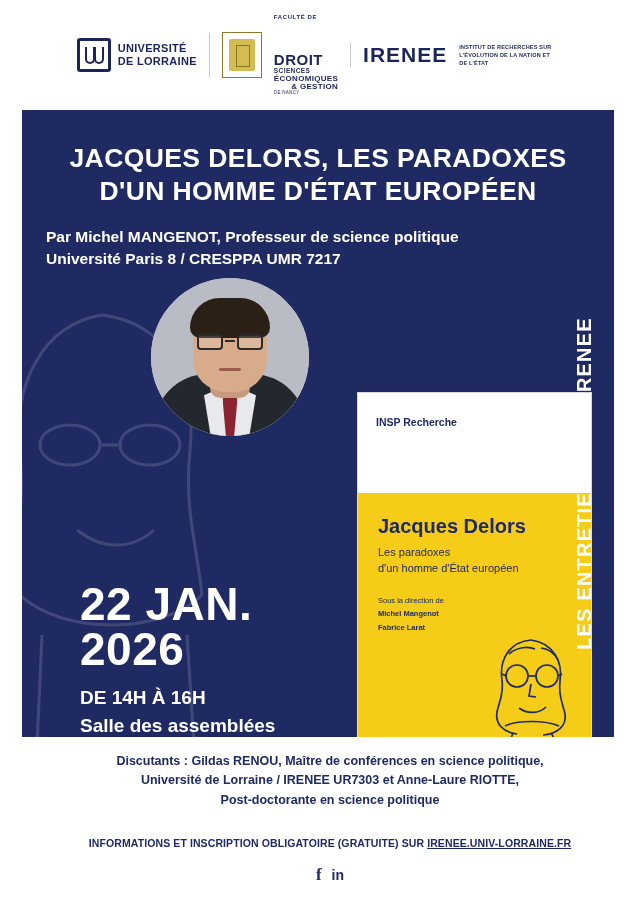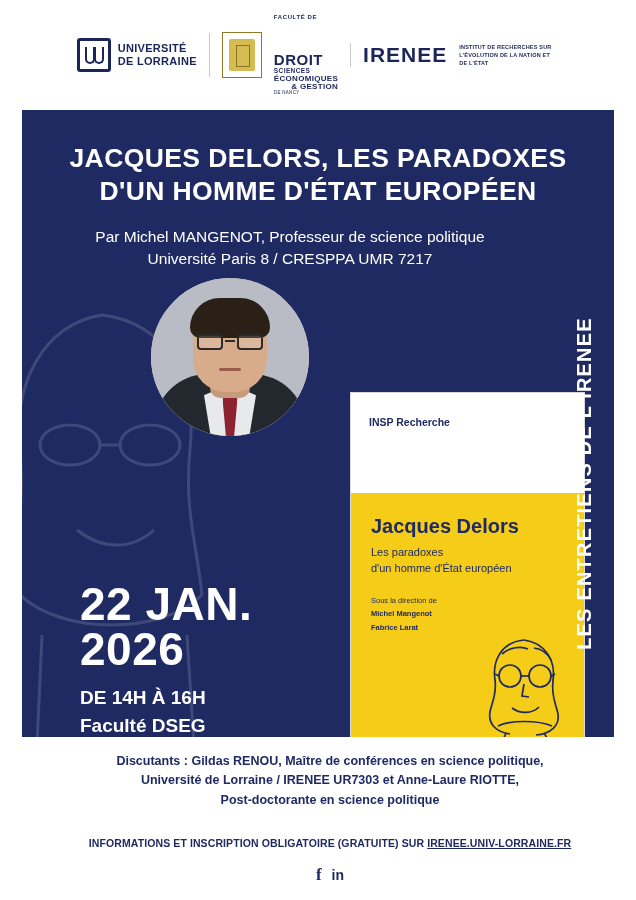--- a/index.html
+++ b/index.html
@@ -100,24 +100,25 @@
   .title {
     position: absolute; top: 32px; left: 0; width: 592px;
     text-align: center;
     color: #ffffff;
     font-size: 26.5px; font-weight: bold;
     letter-spacing: .4px; line-height: 1.25;
     padding: 0 18px;
   }
   .subtitle {
     position: absolute; top: 116px; left: 0; width: 536px;
-    text-align: center;
+    text-align: left;
     color: #ffffff;
     font-size: 15.5px; line-height: 1.4;
     padding: 0 24px;
+    font-weight: bold;
   }
 
   
   .photo-wrap {
     position: absolute; left: 129px; top: 168px;
     width: 158px; height: 158px;
     border-radius: 50%;
     overflow: hidden;
     background: #cfcfcf;
   }
@@ -174,21 +175,21 @@
   .ph-glass b {
     position: absolute; left: 30px; top: 6px; width: 10px; height: 2px; background: #2b2b2b;
   }
   .ph-mouth {
     position: absolute; left: 50%; top: 90px; transform: translateX(-50%);
     width: 22px; height: 3px; background: #9c5c4b; border-radius: 2px;
   }
 
   
   .book {
-    position: absolute; left: 329px; top: 283px;
+    position: absolute; left: 336px; top: 283px;
     width: 233px; height: 397px;
     background: #ec4899;
     box-shadow: 0 0 0 1px #d9d9d9;
   }
   .book-top {
     position: absolute; top: 0; left: 0; width: 233px; height: 100px;
     background: #ffffff;
   }
   .book-insp-label {
     position: absolute; top: 23px; left: 18px;
@@ -371,20 +372,21 @@
         </svg>
 
       </div>
     </div>
 
     <div class="dateblock">
       <div class="date-big">22 JAN.</div>
       <div class="date-big">2026</div>
       <div class="date-info">
         <div>DE 14H À 16H</div>
+        <div>Salle des assemblées</div>
         <div>Faculté DSEG</div>
 
       </div>
     </div>
 
     <div class="sidetext">
       <span>LES ENTRETIENS DE L'IRENEE</span>
     </div>
   </div>
 

